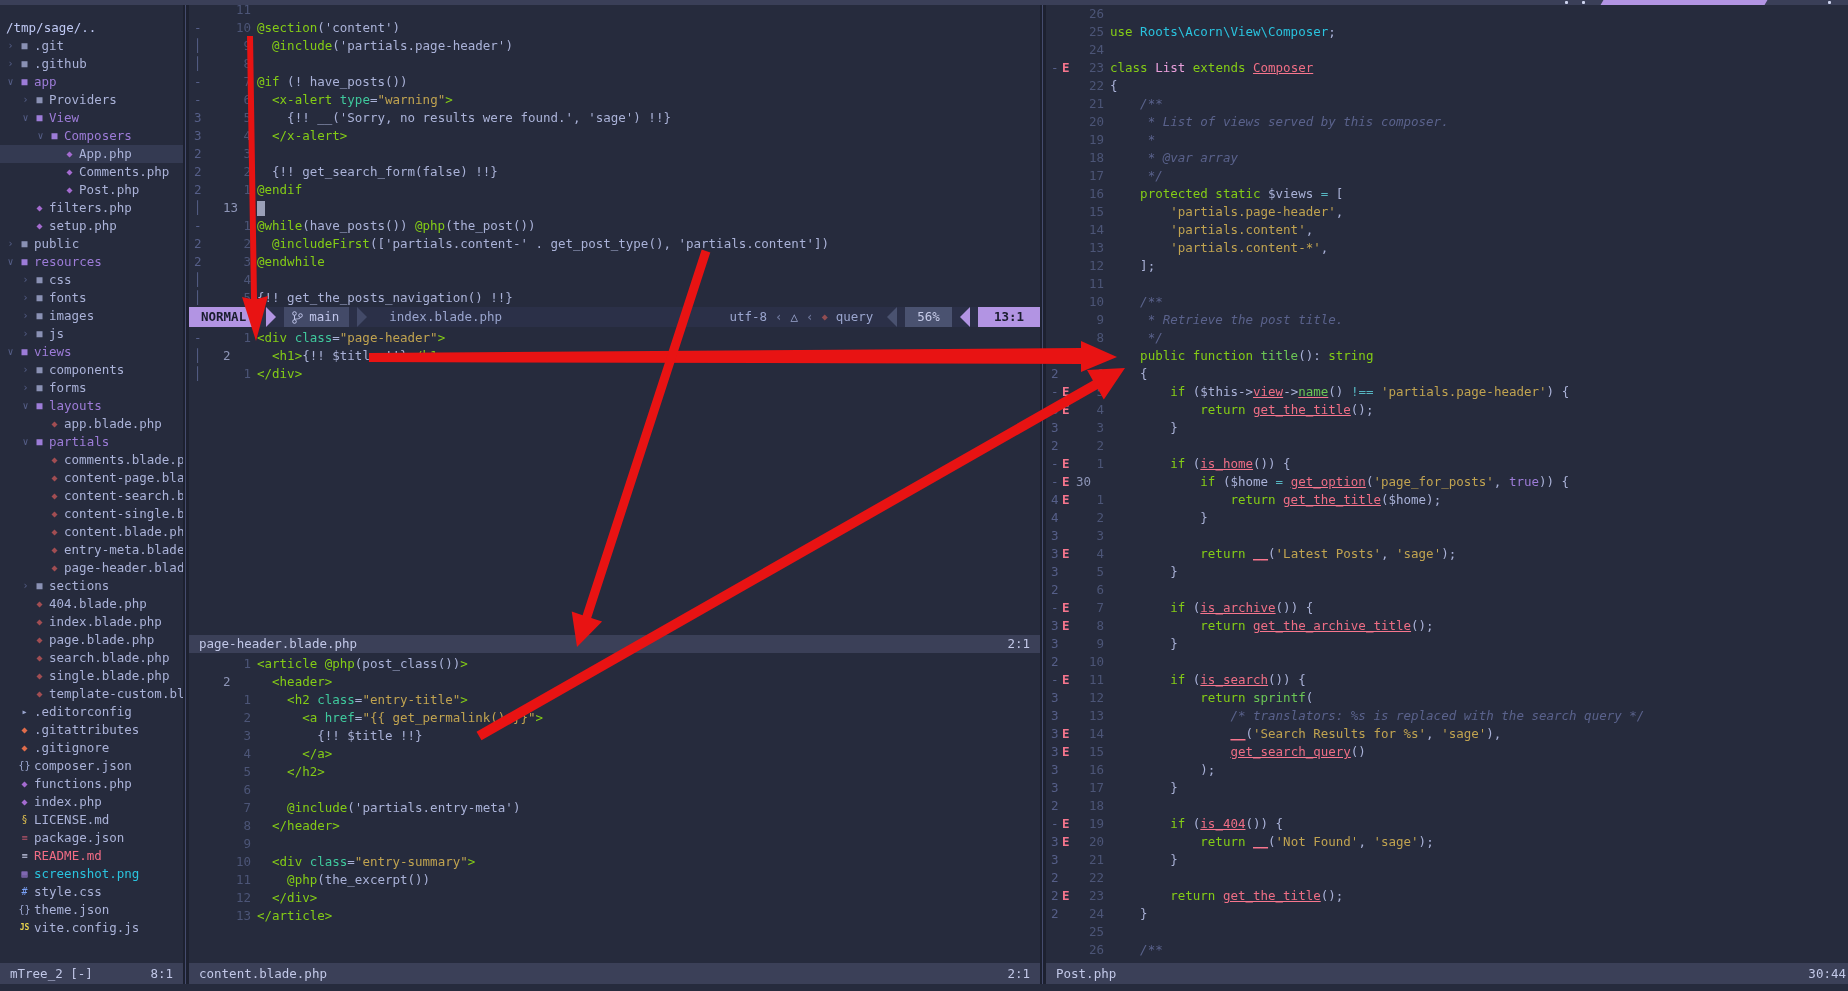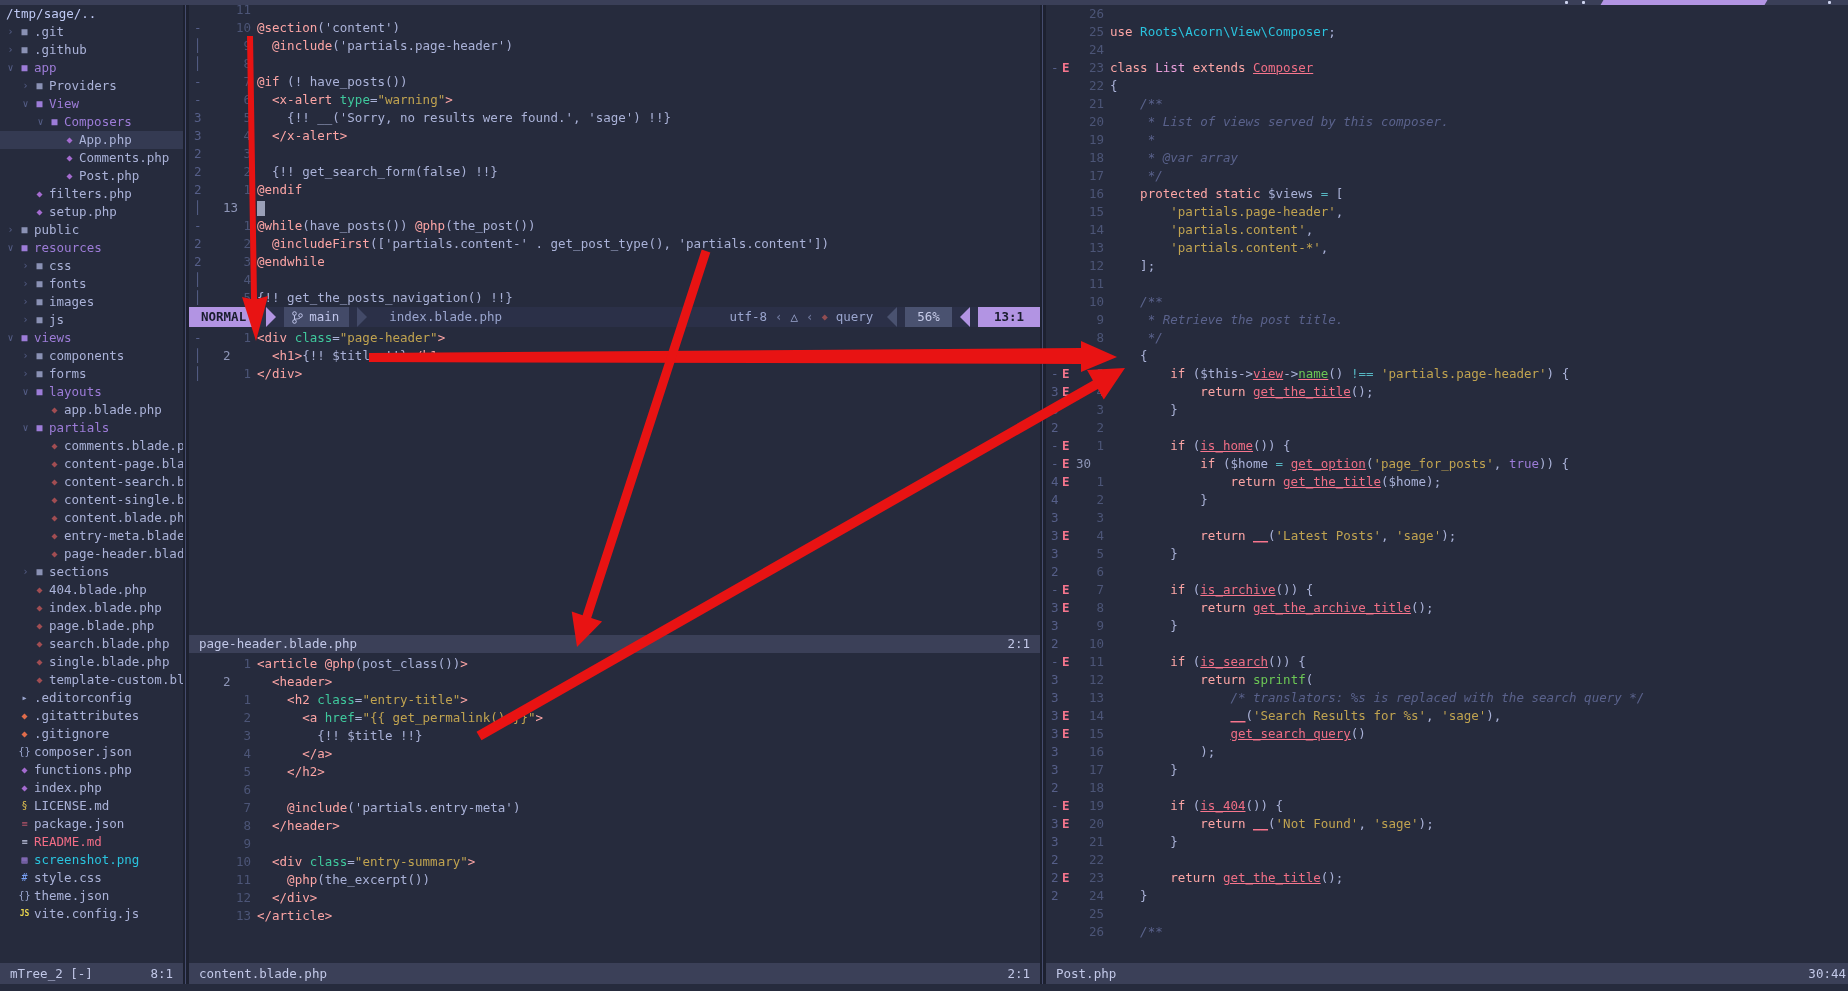--- a/index.html
+++ b/index.html
@@ -5,35 +5,35 @@
   html,body{margin:0;padding:0;background:#14161f;}
   #screen{position:relative;width:1848px;height:991px;background:#262b3d;overflow:hidden;
           font-family:"DejaVu Sans Mono",monospace;font-size:12.5px;color:#aab2d8;}
   
   #topstrip{position:absolute;left:0;top:0;width:1848px;height:5px;background:#3a3f58;z-index:6;}
   #topstrip .pseg{position:absolute;left:1602px;top:0;width:164px;height:5px;background:#b294e3;transform:skewX(-30deg);}
   #topstrip .dot{position:absolute;top:1px;width:3px;height:3px;background:#cdd3ee;border-radius:1px;}
   
   .vsep{position:absolute;top:0;width:6px;height:984px;background:#1d2130;z-index:2;}
   .vsep:after{content:"";position:absolute;left:2px;top:0;width:1px;height:100%;background:#454c6e;}
-  #tree{position:absolute;left:0;top:5px;width:183px;height:958px;overflow:hidden;}
+  #tree{position:absolute;left:0;top:19px;width:183px;height:958px;overflow:hidden;}
   #pane-top{position:absolute;left:189px;top:0;width:851px;height:307px;overflow:hidden;}
   #pane-mid{position:absolute;left:189px;top:327px;width:851px;height:308px;overflow:hidden;}
   #pane-bot{position:absolute;left:189px;top:653px;width:851px;height:310px;overflow:hidden;}
   #pane-right{position:absolute;left:1046px;top:5px;width:802px;height:958px;overflow:hidden;}
   
   .code-row{display:flex;height:18px;line-height:18px;white-space:pre;}
   .fold{width:20px;color:#565f89;padding-left:5px;box-sizing:border-box;flex:none;}
   .sign{width:12px;color:#f7768e;font-weight:bold;flex:none;}
   .num{width:36px;text-align:right;padding-right:6px;color:#4c5577;flex:none;box-sizing:border-box;}
   .num.cur{text-align:left;padding-left:2px;color:#8e96b8;}
   .txt{white-space:pre;}
   .pane-right-pad .code-row .fold{width:16px;}
   
-  .w{color:#aab2d8;} .k{color:#fca5a5;} .t{color:#3fc99d;} .s{color:#c0a350;}
+  .w{color:#aab2d8;} .k{color:#84cc16;} .t{color:#3fc99d;} .s{color:#c0a350;}
   .g{color:#6cc755;} .c{color:#2ac3de;} .o{color:#56b6c2;} .p{color:#9d7cd8;}
   .cl{color:#eaa0dc;} .cm{color:#5a628c;font-style:italic;} 
   .ru{color:#ef6e85;text-decoration:underline;text-decoration-color:#f7768e;}
   .gu{color:#6cc755;text-decoration:underline;text-decoration-color:#f7768e;}
   .cursor-block{display:inline-block;width:8px;height:15px;background:#9aa0b8;vertical-align:middle;}
   
   .sbar{position:absolute;height:21px;line-height:21px;background:#3b4058;color:#c2c8e8;z-index:3;
         display:flex;justify-content:space-between;padding:0 10px;box-sizing:border-box;}
   #lualine{position:absolute;left:189px;top:307px;width:851px;height:20px;background:#2b3048;z-index:3;
            display:flex;align-items:flex-start;line-height:20px;font-weight:bold;gap:8px;}
@@ -224,20 +224,21 @@
       <div class="code-row"><span class="fold"></span><span class="sign"></span><span class="num">17</span><span class="txt"><span class="cm">     */</span></span></div>
       <div class="code-row"><span class="fold"></span><span class="sign"></span><span class="num">16</span><span class="txt"><span class="k">    protected static </span><span class="w">$views</span><span class="o"> = </span><span class="w">[</span></span></div>
       <div class="code-row"><span class="fold"></span><span class="sign"></span><span class="num">15</span><span class="txt"><span class="s">        'partials.page-header'</span><span class="w">,</span></span></div>
       <div class="code-row"><span class="fold"></span><span class="sign"></span><span class="num">14</span><span class="txt"><span class="s">        'partials.content'</span><span class="w">,</span></span></div>
       <div class="code-row"><span class="fold"></span><span class="sign"></span><span class="num">13</span><span class="txt"><span class="s">        'partials.content-*'</span><span class="w">,</span></span></div>
       <div class="code-row"><span class="fold"></span><span class="sign"></span><span class="num">12</span><span class="txt"><span class="w">    ];</span></span></div>
       <div class="code-row"><span class="fold"></span><span class="sign"></span><span class="num">11</span><span class="txt"></span></div>
       <div class="code-row"><span class="fold"></span><span class="sign"></span><span class="num">10</span><span class="txt"><span class="cm">    /**</span></span></div>
       <div class="code-row"><span class="fold"></span><span class="sign"></span><span class="num">9</span><span class="txt"><span class="cm">     * Retrieve the post title.</span></span></div>
       <div class="code-row"><span class="fold"></span><span class="sign"></span><span class="num">8</span><span class="txt"><span class="cm">     */</span></span></div>
+      <div class="code-row"><span class="fold"></span><span class="sign"></span><span class="num">7</span><span class="txt"><span class="k">    public function </span><span class="g">title</span><span class="w">(): </span><span class="k">string</span></span></div>
       <div class="code-row"><span class="fold">2</span><span class="sign"></span><span class="num">6</span><span class="txt"><span class="w">    {</span></span></div>
       <div class="code-row"><span class="fold">-</span><span class="sign">E</span><span class="num">5</span><span class="txt"><span class="k">        if</span><span class="w"> (</span><span class="w">$this</span><span class="w">-&gt;</span><span class="ru">view</span><span class="w">-&gt;</span><span class="gu">name</span><span class="w">() </span><span class="o">!==</span><span class="w"> </span><span class="s">'partials.page-header'</span><span class="w">) {</span></span></div>
       <div class="code-row"><span class="fold">3</span><span class="sign">E</span><span class="num">4</span><span class="txt"><span class="k">            return </span><span class="ru">get_the_title</span><span class="w">();</span></span></div>
       <div class="code-row"><span class="fold">3</span><span class="sign"></span><span class="num">3</span><span class="txt"><span class="w">        }</span></span></div>
       <div class="code-row"><span class="fold">2</span><span class="sign"></span><span class="num">2</span><span class="txt"></span></div>
       <div class="code-row"><span class="fold">-</span><span class="sign">E</span><span class="num">1</span><span class="txt"><span class="k">        if</span><span class="w"> (</span><span class="ru">is_home</span><span class="w">()) {</span></span></div>
       <div class="code-row"><span class="fold">-</span><span class="sign">E</span><span class="num cur">30</span><span class="txt"><span class="k">            if</span><span class="w"> (</span><span class="w">$home</span><span class="o"> = </span><span class="ru">get_option</span><span class="w">(</span><span class="s">'page_for_posts'</span><span class="w">, </span><span class="p">true</span><span class="w">)) {</span></span></div>
       <div class="code-row"><span class="fold">4</span><span class="sign">E</span><span class="num">1</span><span class="txt"><span class="k">                return </span><span class="ru">get_the_title</span><span class="w">(</span><span class="w">$home</span><span class="w">);</span></span></div>
       <div class="code-row"><span class="fold">4</span><span class="sign"></span><span class="num">2</span><span class="txt"><span class="w">            }</span></span></div>
       <div class="code-row"><span class="fold">3</span><span class="sign"></span><span class="num">3</span><span class="txt"></span></div>

